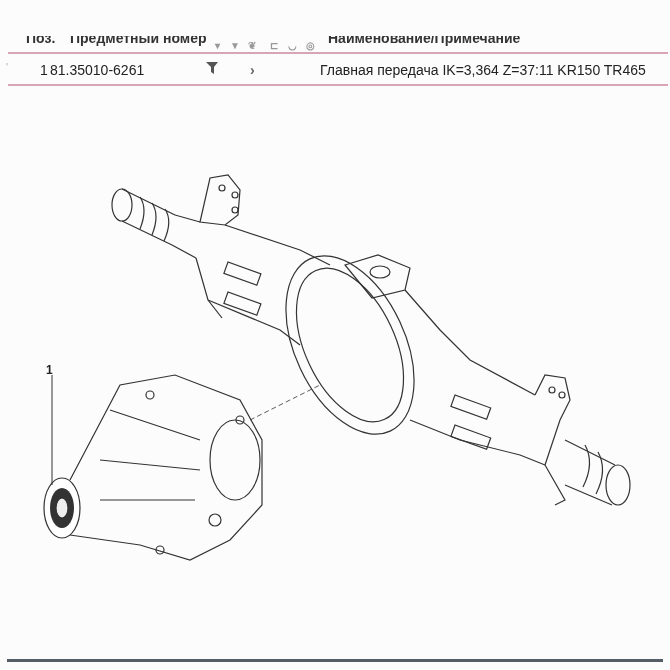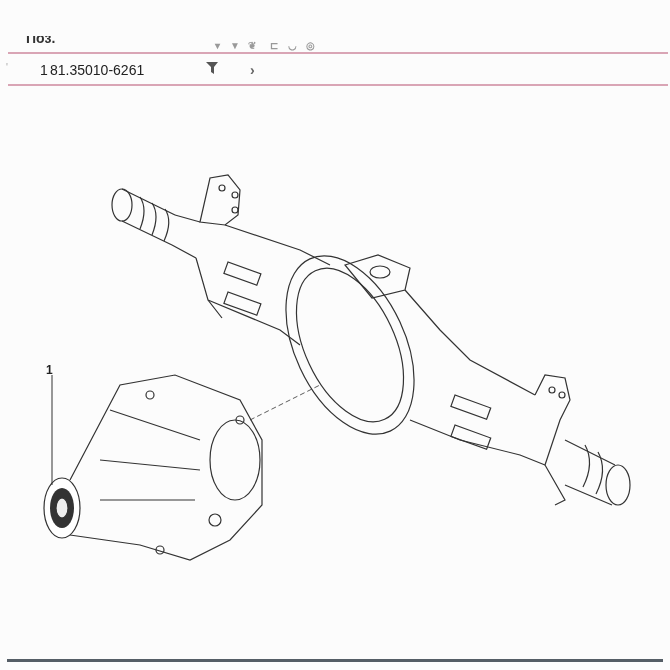--- a/index.html
+++ b/index.html
@@ -16,38 +16,41 @@
   .drawing { position:absolute; left:0; top:120px; width:670px; height:520px; }
   .bottom-rule { position:absolute; left:7px; top:659px; width:656px; height:3px; background:#555e66; }
   .callout { position:absolute; left:46px; top:363px; font-weight:bold; font-size:12px; }
 </style>
 </head>
 <body>
 
 <div class="table">
   <div class="hdr">
     <span style="left:18px">Поз.</span>
+    <span style="left:62px">Предметный номер</span>
     <span class="ico" style="left:207px">▾</span>
     <span class="ico" style="left:222px">▼</span>
     <span class="ico" style="left:240px">❦</span>
     <span class="ico" style="left:262px">⊏</span>
     <span class="ico" style="left:280px">◡</span>
     <span class="ico" style="left:298px">◎</span>
+    <span style="left:320px">Наименование/Примечание</span>
   </div>
   <div class="line" style="top:52px"></div>
   <div class="row">
     <span class="tick" style="left:6px">'</span>
     <span style="left:40px">1</span>
     <span style="left:50px">81.35010-6261</span>
     <span style="left:205px;top:2px">
       <svg width="14" height="16" viewBox="0 0 14 16">
           <path d="M1 2h12l-4 5v7l-3-2V7z" fill="#555"></path>
         </svg>
     </span>
     <span style="left:250px;font-weight:bold;color:#666">›</span>
+    <span style="left:320px">Главная передача  IK=3,364 Z=37:11 KR150 TR465</span>
   </div>
   <div class="line" style="top:84px"></div>
 </div>
 
 <svg class="drawing" viewBox="0 120 670 520" fill="none" stroke="#333" stroke-width="1.2">
 
   <g>
     <ellipse cx="122" cy="205" rx="10" ry="16"></ellipse>
     <path d="M122 189 L175 215 M122 221 L172 245"></path>
     <path d="M140 197 q8 12 0 32 M152 203 q8 12 0 32 M165 209 q8 12 -1 32"></path>

